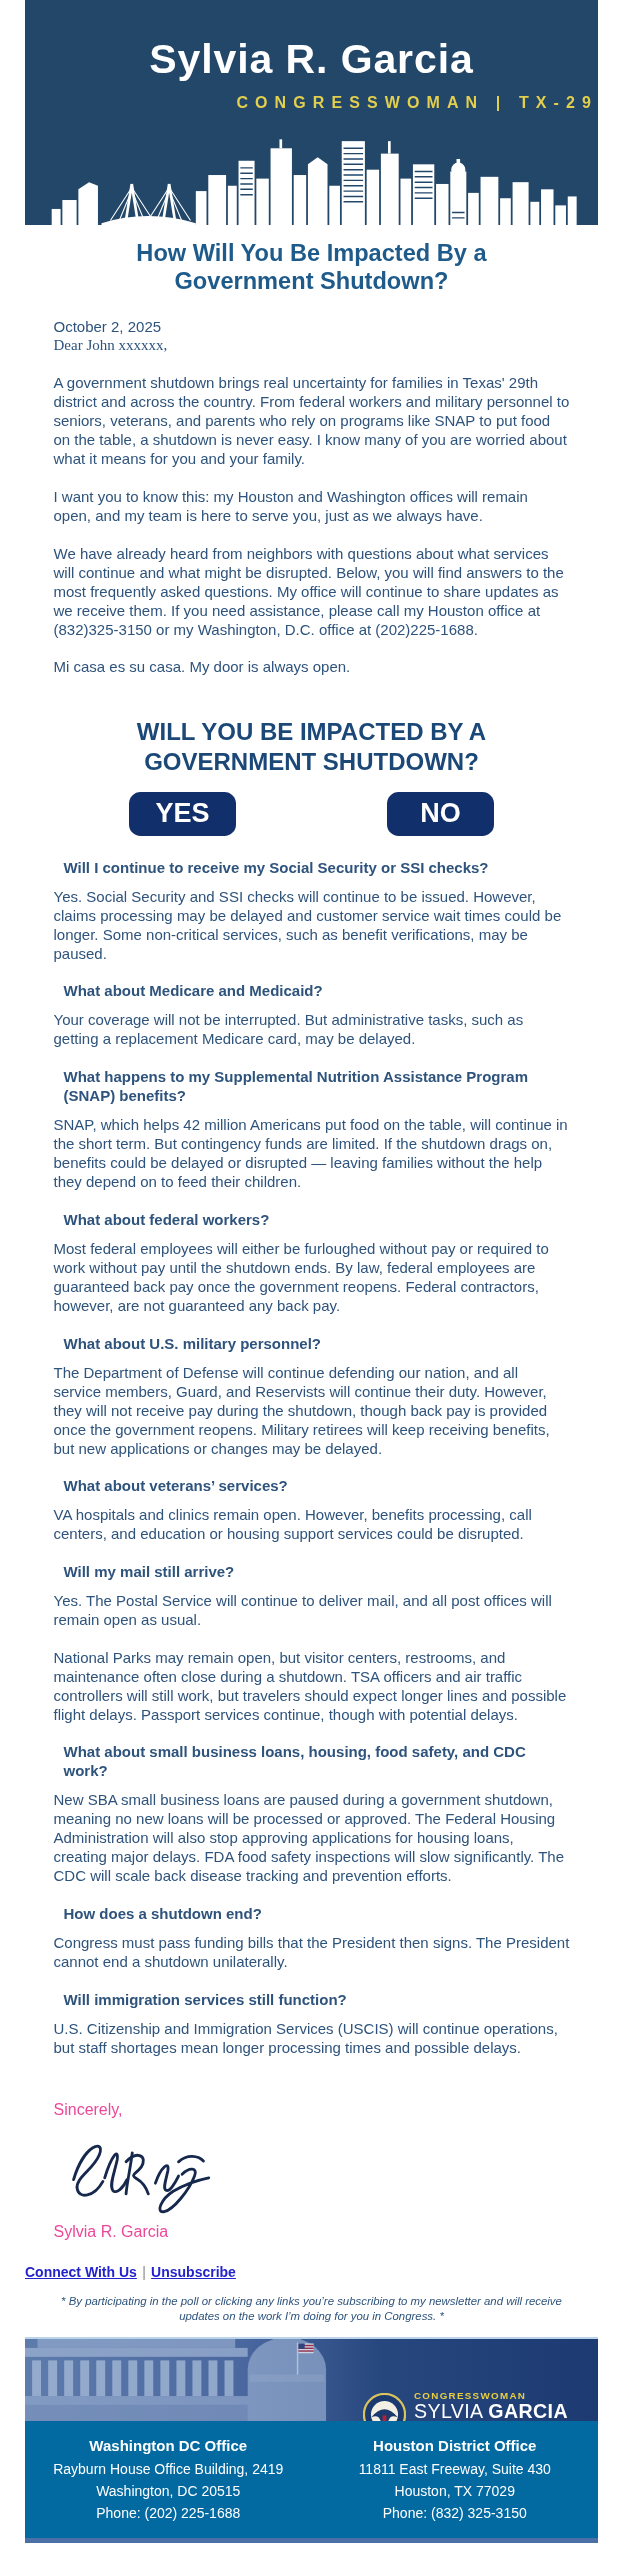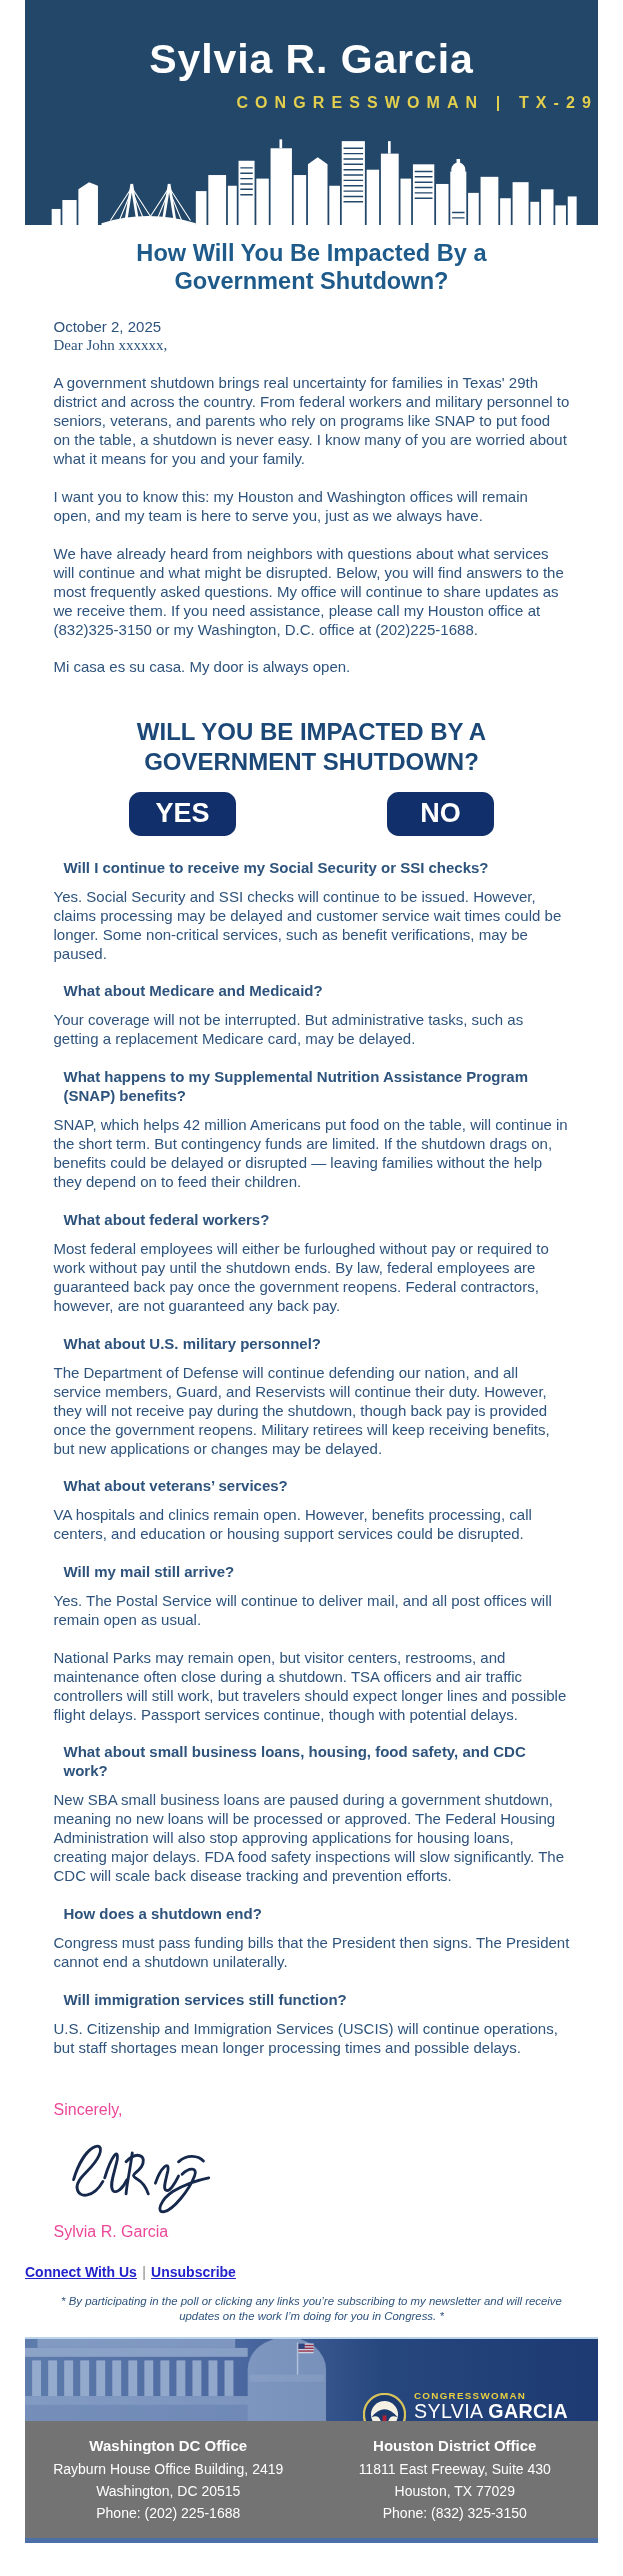--- a/index.html
+++ b/index.html
@@ -58,21 +58,21 @@
   .capitol{position:absolute;left:0;top:0;height:82px;width:383px;display:block;}
   .footer-logo{position:absolute;right:30px;top:11.6px;display:flex;align-items:center;gap:8px;margin-top:40px;}
   .seal{width:43px;height:43px;display:block;flex:none;}
   .logo-text{display:flex;flex-direction:column;}
   .logo-cw{color:#e8cf3f;font-size:9.8px;font-weight:bold;letter-spacing:1.3px;}
   .logo-name{color:#ffffff;font-size:19.6px;letter-spacing:0.4px;line-height:21.4px;}
   .logo-name .last{font-weight:bold;}
   .logo-rule{height:0.9px;background:#ffffff;margin:1.8px 0;}
   .logo-tag{color:#ffffff;font-size:7.6px;}
   .logo-tag .state{font-weight:normal;text-align:center;}
-  .footer-bottom{background:#737373;display:flex;padding:13.4px 0 14.2px;}
+  .footer-bottom{background:#0369a1;display:flex;padding:13.4px 0 14.2px;}
   .office{flex:1;text-align:center;color:#ffffff;}
   .office .office-title{font-size:15px;font-weight:bold;line-height:24px;}
   .office .office-line{font-size:14px;line-height:22px;}
   .footer-base{height:4.5px;background:#4d6fa8;}
   .bottom-gap{height:4.5px;}
 </style>
 </head>
 <body>
 
 <div class="page">

